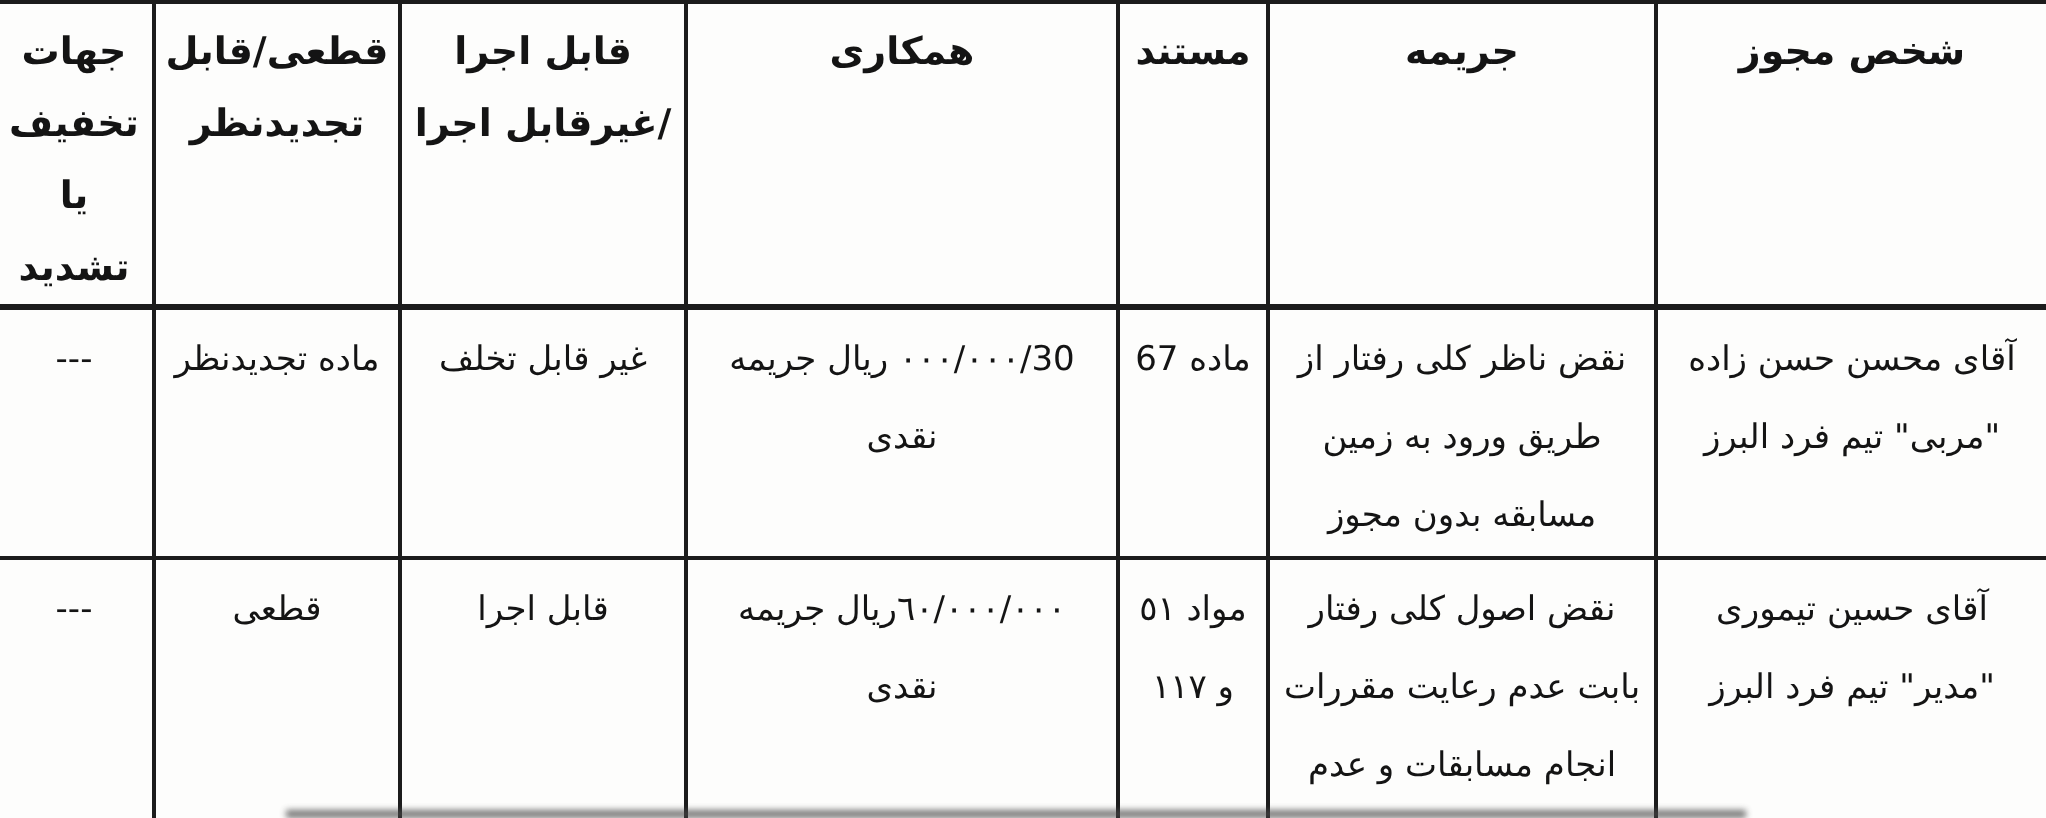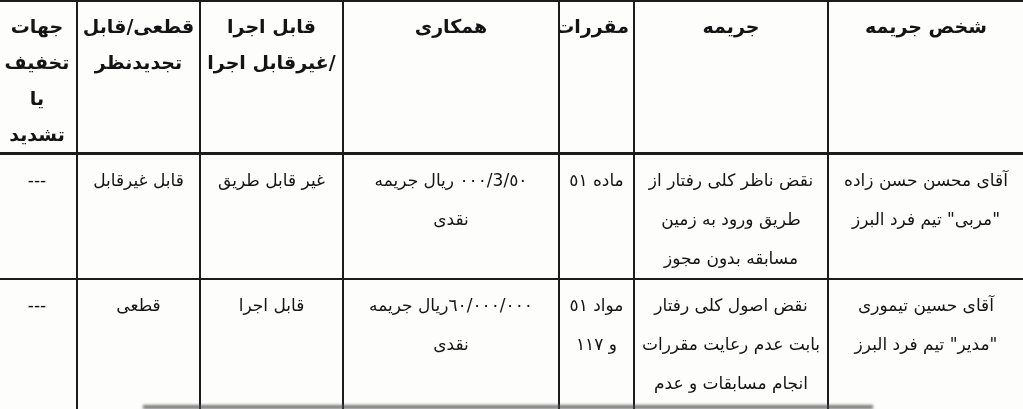--- a/index.html
+++ b/index.html
@@ -83,47 +83,47 @@
       <col class="c-violation">
       <col class="c-citation">
       <col class="c-penalty">
       <col class="c-enforceability">
       <col class="c-finality">
       <col class="c-mitigation">
     </colgroup>
 
     <thead>
       <tr>
-        <th>شخص جریمه</th>
+        <th>شخص مجوز</th>
         <th>جریمه</th>
-        <th>مقررات</th>
+        <th>مستند</th>
         <th>همکاری</th>
         <th>قابل اجرا
 /غیرقابل اجرا</th>
         <th>قطعی/قابل
 تجدیدنظر</th>
         <th>جهات
 تخفیف
 یا
 تشدید</th>
       </tr>
     </thead>
 
     <tbody>
       <tr class="row-1">
         <td>آقای محسن حسن زاده
 "مربی" تیم فرد البرز</td>
         <td>نقض ناظر کلی رفتار از
 طریق ورود به زمین
 مسابقه بدون مجوز</td>
-        <td>ماده ٥١</td>
-        <td>٥٠/3/٠٠٠ ریال جریمه
+        <td>ماده 67</td>
+        <td>30/٠٠٠/٠٠٠ ریال جریمه
 نقدی</td>
-        <td>غیر قابل طریق</td>
-        <td>قابل غیرقابل</td>
+        <td>غیر قابل تخلف</td>
+        <td>ماده تجدیدنظر</td>
         <td>---</td>
       </tr>
       <tr class="row-2">
         <td>آقای حسین تیموری
 "مدیر" تیم فرد البرز</td>
         <td>نقض اصول کلی رفتار
 بابت عدم رعایت مقررات
 انجام مسابقات و عدم
 همکاری با ناظر مسابقه</td>
         <td>مواد ٥١

